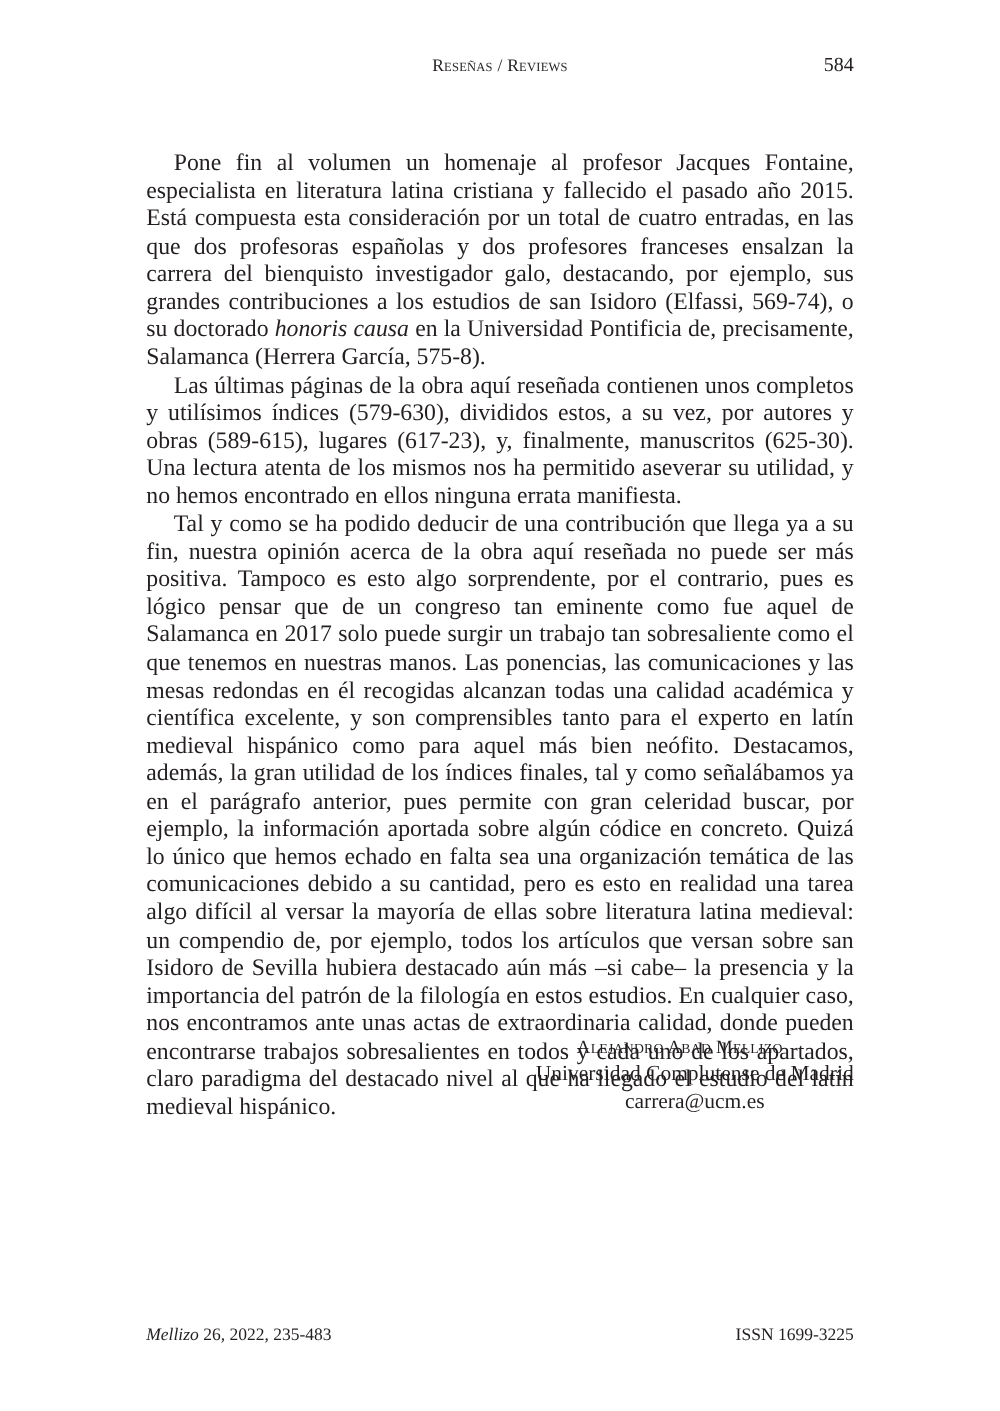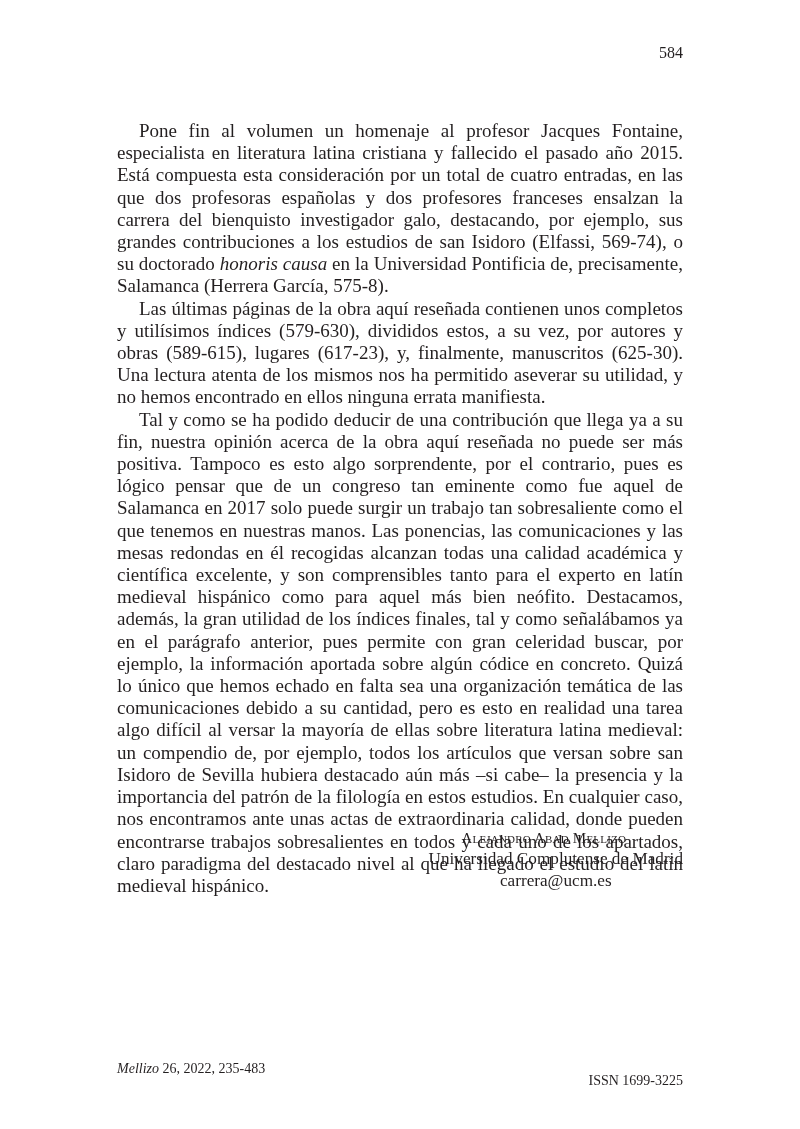--- a/index.html
+++ b/index.html
@@ -10,27 +10,28 @@
                    font-variant: small-caps; letter-spacing: 0.2px; top: 2px; }
   .page-number { position: absolute; right: 0; top: 0; font-size: 16px; }
   .body-text { position: absolute; top: 120px; left: 117px; width: 566px; }
   .body-text p { margin: 0; font-size: 19px; line-height: 22.2px; text-align: justify;
                  text-indent: 22px; hyphens: none; }
   .signature { position: absolute; top: 828px; right: 117px; text-align: center; }
   .sig-name { font-size: 15px; font-variant: small-caps; line-height: 20px; letter-spacing: 0.2px; }
   .sig-line { font-size: 17.2px; line-height: 22px; margin-left: 24px; }
   .footer { position: absolute; top: 1061px; left: 117px; width: 566px; font-size: 14px; }
   .footer-left { position: absolute; left: 0; top: 0; }
-  .footer-right { position: absolute; right: 0; top: 12px; }
+  .footer-right { position: absolute; right: 0; top: 0; }
   em { font-style: italic; }
 </style>
 </head>
 <body>
 
 <div class="running-head">
+  <span class="running-title">Reseñas / Reviews</span>
   <span class="page-number">584</span>
 </div>
 
 <div class="body-text">
   <p><span>Pone fin al volumen un homenaje al profesor Jacques Fontaine, especialista en literatura latina cristiana y fallecido el pasado año 2015. Está compuesta esta consideración por un total de cuatro entradas, en las que dos profesoras españolas y dos profesores franceses ensalzan la carrera del bienquisto investigador galo, destacando, por ejemplo, sus grandes contribuciones a los estudios de san Isidoro (Elfassi, 569-74), o su doctorado </span><em>honoris causa</em><span> en la Universidad Pontificia de, precisamente, Salamanca (Herrera García, 575-8).</span></p>
   <p>Las últimas páginas de la obra aquí reseñada contienen unos completos y utilísimos índices (579-630), divididos estos, a su vez, por autores y obras (589-615), lugares (617-23), y, finalmente, manuscritos (625-30). Una lectura atenta de los mismos nos ha permitido aseverar su utilidad, y no hemos encontrado en ellos ninguna errata manifiesta.</p>
   <p>Tal y como se ha podido deducir de una contribución que llega ya a su fin, nuestra opinión acerca de la obra aquí reseñada no puede ser más positiva. Tampoco es esto algo sorprendente, por el contrario, pues es lógico pensar que de un congreso tan eminente como fue aquel de Salamanca en 2017 solo puede surgir un trabajo tan sobresaliente como el que tenemos en nuestras manos. Las ponencias, las comunicaciones y las mesas redondas en él recogidas alcanzan todas una calidad académica y científica excelente, y son comprensibles tanto para el experto en latín medieval hispánico como para aquel más bien neófito. Destacamos, además, la gran utilidad de los índices finales, tal y como señalábamos ya en el parágrafo anterior, pues permite con gran celeridad buscar, por ejemplo, la información aportada sobre algún códice en concreto. Quizá lo único que hemos echado en falta sea una organización temática de las comunicaciones debido a su cantidad, pero es esto en realidad una tarea algo difícil al versar la mayoría de ellas sobre literatura latina medieval: un compendio de, por ejemplo, todos los artículos que versan sobre san Isidoro de Sevilla hubiera destacado aún más –si cabe– la presencia y la importancia del patrón de la filología en estos estudios. En cualquier caso, nos encontramos ante unas actas de extraordinaria calidad, donde pueden encontrarse trabajos sobresalientes en todos y cada uno de los apartados, claro paradigma del destacado nivel al que ha llegado el estudio del latín medieval hispánico.</p>
 </div>
 
 <div class="signature">

